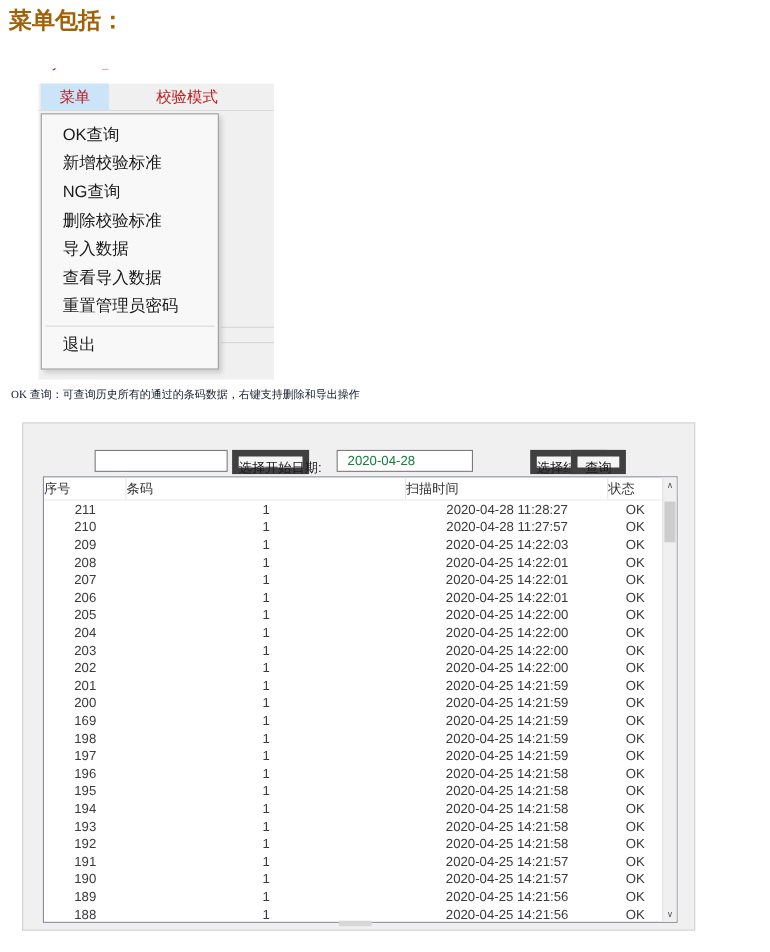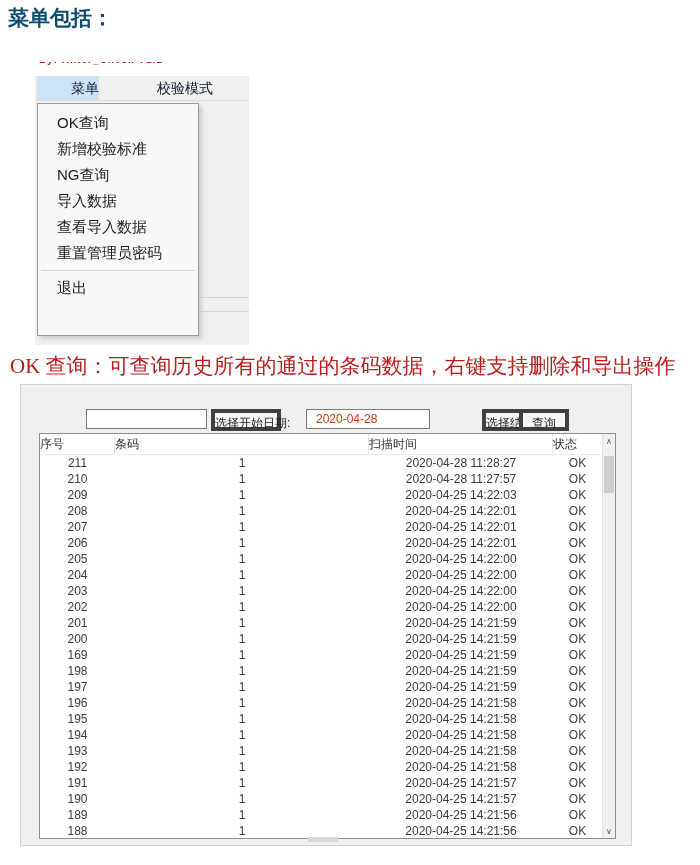--- a/index.html
+++ b/index.html
@@ -1,33 +1,33 @@
 <!DOCTYPE html>
 <html><head>
 <meta charset="utf-8">
 <style>
   html,body{margin:0;padding:0;}
   body{width:700px;height:865px;position:relative;background:#ffffff;
        font-family:"Liberation Sans",sans-serif;overflow:hidden;}
   .abs{position:absolute;}
 
   
-  .doc-heading{left:8px;top:4px;font-size:21px;font-weight:bold;color:#0c4a6e;}
-  .doc-caption{left:10px;top:352px;font-size:21px;color:#b91c1c;
+  .doc-heading{left:8px;top:4px;font-size:21px;font-weight:bold;color:#a16207;}
+  .doc-caption{left:10px;top:352px;font-size:10px;color:#0f172a;
                font-family:"Liberation Serif",serif;white-space:nowrap;}
 
   
   .shot1{left:35px;top:62px;width:214px;height:283px;}
   .titlecut{left:4px;top:0;width:206px;height:13px;overflow:hidden;}
   .titlecut span{display:block;margin-top:-8px;font-size:10px;font-weight:bold;
                  color:#b91c1c;letter-spacing:1px;white-space:nowrap;}
   .mbar{left:0;top:14px;width:214px;height:24px;background:#f0f0f0;
         border-bottom:1px solid #dcdcdc;}
-  .mtab{position:absolute;top:0;height:24px;line-height:24px;text-align:right;
-        font-size:14px;color:#0f172a;}
+  .mtab{position:absolute;top:0;height:24px;line-height:24px;text-align:center;
+        font-size:14px;color:#b91c1c;}
   .mtab.active{left:2px;width:62px;background:#cce4f7;}
   .mtab.plain{left:92px;width:86px;}
   .appbg{left:0;top:39px;width:214px;height:244px;background:#f0f0f0;}
   .gline{height:1px;background:#d6d6d6;left:166px;width:48px;}
   .dropdown{left:2px;top:41px;width:162px;height:233px;background:#f8f8f8;
             border:1px solid #9b9b9b;box-shadow:3px 3px 4px rgba(0,0,0,.14);
             padding-top:6px;box-sizing:border-box;}
   .mi{height:26px;line-height:26px;padding-left:19px;font-size:15px;color:#1b1b1b;
       white-space:nowrap;}
   .msep{height:1px;background:#d9d9d9;margin:4px 3px;}
@@ -40,26 +40,26 @@
   .wtitle{left:27px;top:4px;font-size:12px;color:#555;}
   .wbtn{position:absolute;top:0;width:32px;height:21px;display:flex;
         align-items:center;justify-content:center;}
   .wbtn.min{right:72px;}
   .wbtn.max{right:36px;}
   .wbtn.close{right:2px;font-size:11px;color:#666;}
   .minbar{width:9px;height:1px;background:#666;}
   .maxbox{width:8px;height:8px;border:1px solid #c9c9c9;}
 
   .tb-input{position:absolute;top:24px;height:20px;background:#fff;
-            border:1px solid #7a7a7a;font-size:12px;color:#c2410c;
+            border:1px solid #7a7a7a;font-size:12px;color:#15803d;
             font-family:"Liberation Sans",sans-serif;padding:0 0 0 9px;box-sizing:border-box;}
   .tb-input.bc{left:65px;width:121px;}
   .tb-input.date{left:285px;width:124px;}
   .tb-btn{position:absolute;top:24px;height:22px;background:#f5f5f5;
-          border:4px solid #404040;font-size:12px;color:#1b1b1b;text-align:center;
+          border:6px solid #404040;font-size:12px;color:#1b1b1b;text-align:center;
           line-height:20px;box-sizing:border-box;white-space:nowrap;}
   .tb-btn.start{left:190px;width:70px;}
   .tb-btn.end{left:429px;width:70px;margin-left:32px;}
   .tb-btn.query{left:498px;width:50px;}
 
   .lv{left:18px;top:48px;width:577px;height:406px;background:#fff;
       border:1px solid #888e99;box-sizing:border-box;}
   .thead{display:flex;height:20px;border-bottom:1px solid #ececec;width:562px;}
   .thead .hc{font-size:12px;color:#333;text-align:left;line-height:20px;
              border-right:1px solid #e4e4e4;box-sizing:border-box;}
@@ -94,20 +94,21 @@
   </div>
   <div class="abs appbg"></div>
   <div class="abs gline" style="top:235px;"></div>
   <div class="abs gline" style="top:249px;"></div>
   <div class="abs dropdown">
     <div>
 
     <div class="mi">OK查询</div>
         <div class="mi">新增校验标准</div>
         <div class="mi">NG查询</div>
+        <div class="mi">删除校验标准</div>
         <div class="mi">导入数据</div>
         <div class="mi">查看导入数据</div>
         <div class="mi">重置管理员密码</div>
       </div>
     <div class="msep"></div>
     <div class="mi">退出</div>
   </div>
 </div>
 
 <div class="abs doc-caption">OK 查询：可查询历史所有的通过的条码数据，右键支持删除和导出操作</div>

